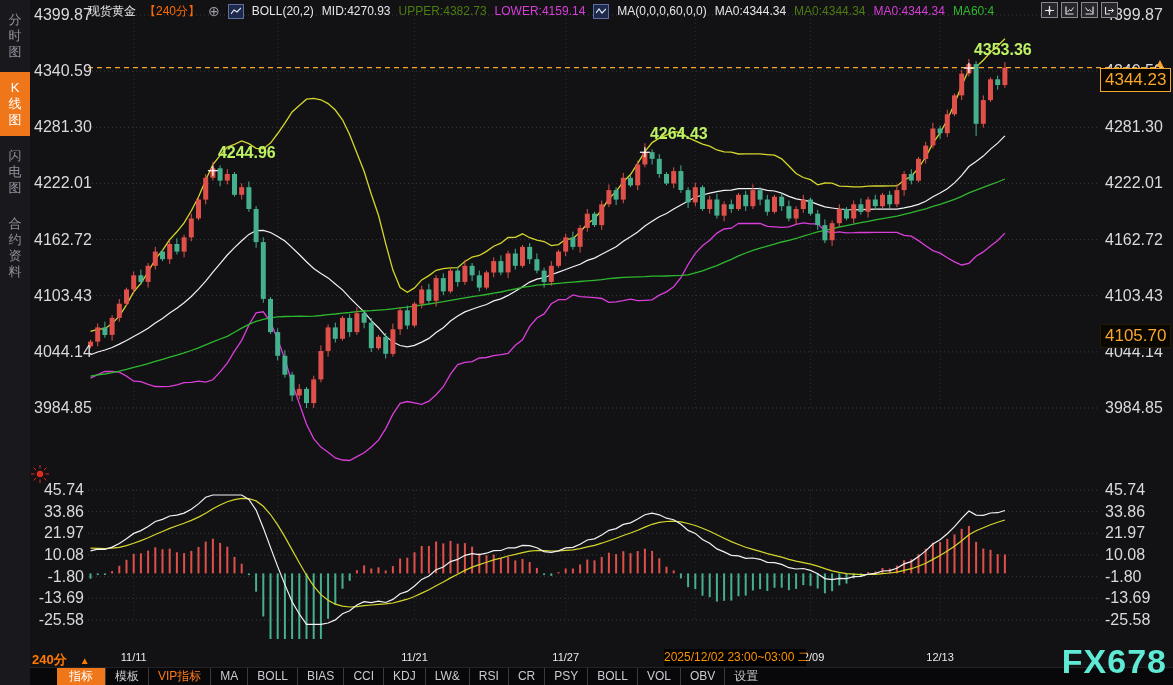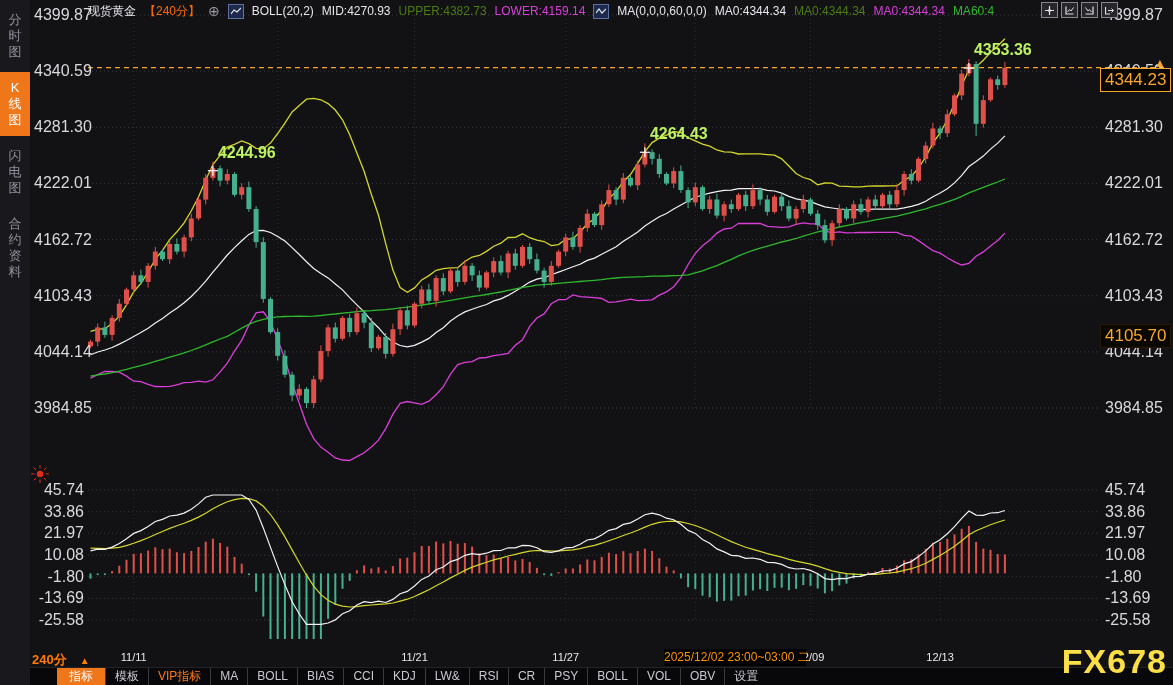--- a/index.html
+++ b/index.html
@@ -32,21 +32,21 @@
   .price-tag{position:absolute;left:1100px;font-size:17px;z-index:4;padding:1px 4px;
              color:#f7a62f;background:#0a0600;white-space:nowrap;}
   .price-tag.cur{top:68px;border:1px solid #f7a62f;}
   .price-tag.lvl{top:294px;border:1px solid #241a02;margin-top:30px;}
   .arrow-marker{position:absolute;left:1154px;top:56px;color:#f7a62f;font-size:12px;z-index:4;}
   .period-ctl{position:absolute;left:32px;top:651px;font-size:13px;font-weight:bold;color:#ff7a00;
               z-index:2;cursor:pointer;display:flex;gap:13px;align-items:center;}
   .period-ctl .tri{font-size:10px;}
   .tooltip{position:absolute;left:664px;top:649px;width:142px;height:17px;background:#000;
            color:#ff9400;font-size:12px;line-height:17px;text-align:center;z-index:5;white-space:nowrap;}
-  .watermark{position:absolute;right:6px;bottom:6px;font-size:34px;font-weight:600;color:#fde047;
+  .watermark{position:absolute;right:6px;bottom:6px;font-size:34px;font-weight:600;color:#5eead4;
              letter-spacing:1px;z-index:6;line-height:36px;}
   
   .toolbar{position:absolute;left:30px;right:0;top:667px;height:18px;background:#08080a;
            border-top:1px solid #222227;display:flex;align-items:flex-start;z-index:4;}
   .tb-item{font-size:12px;color:#c9c9d0;line-height:17px;padding:0 9px;border-left:1px solid #3a3a41;
            cursor:pointer;white-space:nowrap;}
   .tb-item:first-child{margin-left:27px;border-left:none;}
   .tb-item.selected{background:#f0761a;color:#fff;padding:0 12px;}
   .tb-item.vip{color:#ff7a1a;}
 </style>

